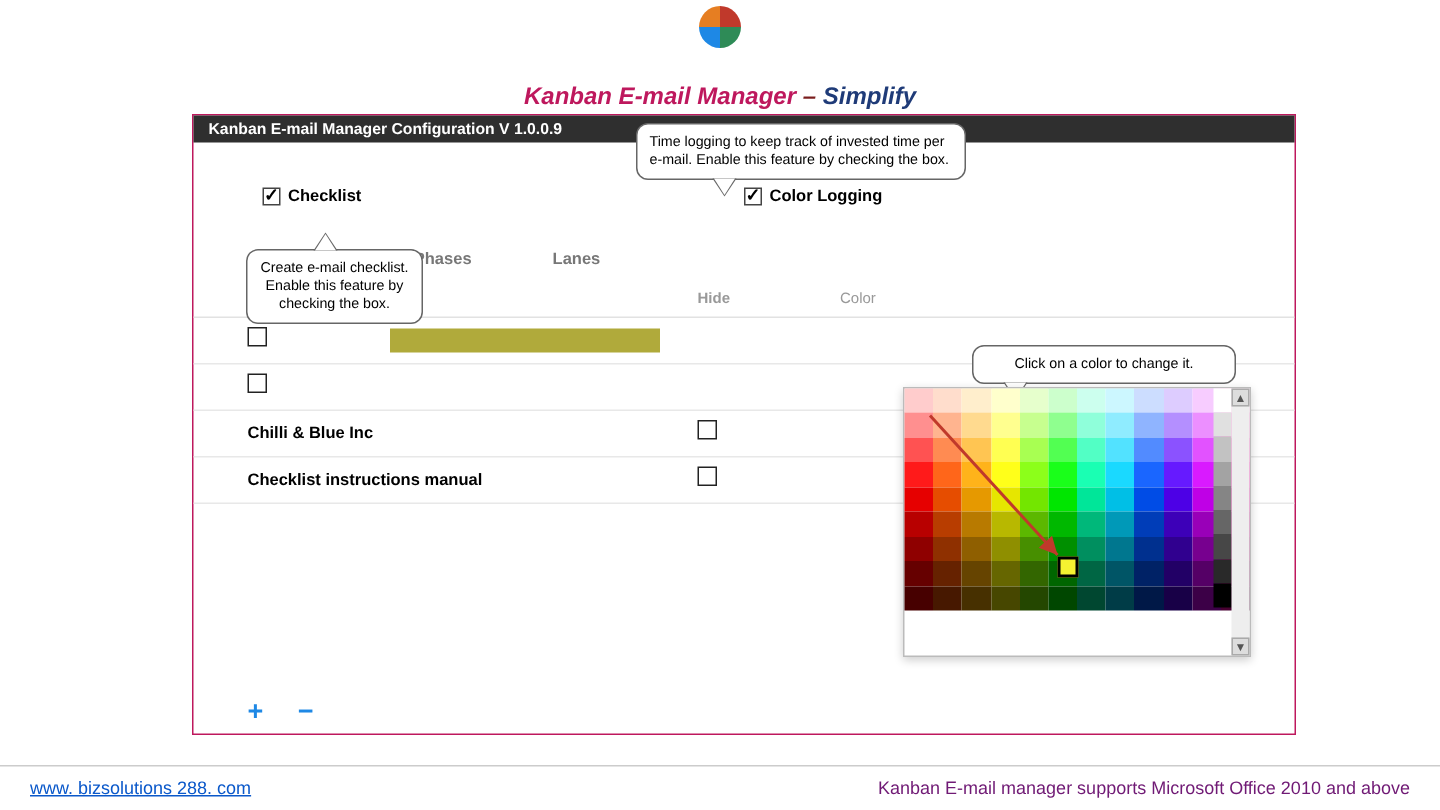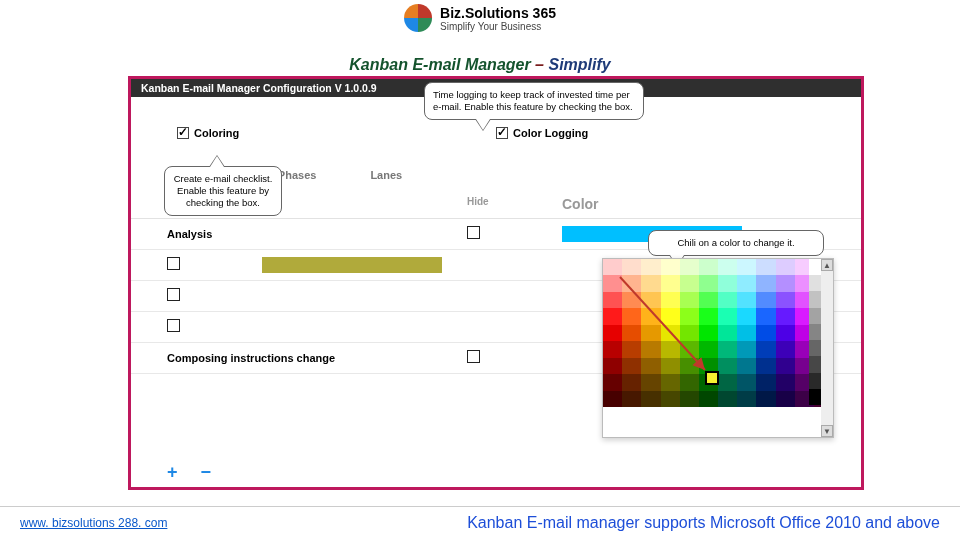--- a/index.html
+++ b/index.html
@@ -3,36 +3,36 @@
 <meta charset="utf-8">
 <style>
 *{box-sizing:border-box;margin:0;padding:0}
 body{font-family:"Segoe UI",Tahoma,sans-serif;background:#fff;width:960px;height:540px;position:relative;color:#000}
 .brand{position:absolute;left:50%;top:4px;transform:translateX(-50%);display:flex;align-items:center}
 .brand-logo{width:28px;height:28px;border-radius:50%;background:conic-gradient(#c0392b 0 90deg,#2e8b57 90deg 180deg,#1e88e5 180deg 270deg,#e67e22 270deg 360deg)}
 .brand-text{margin-left:8px}
 .brand-name{font-size:14px;font-weight:bold}
 .brand-tag{font-size:10px;color:#444}
 .slide-title{position:absolute;left:50%;top:56px;transform:translateX(-50%);font-size:16px;font-style:italic}
-.slide-title .first{color:#14532d;font-weight:bold}
+.slide-title .first{color:#be185d;font-weight:bold}
 .slide-title .dash{color:#7a1d1d;font-weight:bold}
 .slide-title .second{color:#1f3b78;font-weight:bold}
-.panel{position:absolute;left:128px;top:76px;width:736px;height:414px;border:3px solid #be185d;background:#fff}
+.panel{position:absolute;left:128px;top:76px;width:736px;height:414px;border:1px solid #be185d;background:#fff}
 .panel-header{background:#2f2f2f;color:#fff;padding:3px 10px;font-size:10.5px;font-weight:600}
 .checkrow{display:flex;margin-top:30px;padding:0 46px}
 .checkrow .col{width:50%;display:flex;align-items:center;font-size:11px;font-weight:600}
 .checkrow .col .cb{width:12px;height:12px;border:1px solid #444;margin-right:5px;position:relative}
 .checkrow .col .cb.checked:after{content:"✓";position:absolute;left:0;top:-3px;font-size:12px;color:#000}
 .tabs{display:flex;margin-top:30px;padding-left:36px;font-size:11px;font-weight:600}
 .tabs .tab{margin-right:54px;padding-bottom:4px;color:#777}
 .tabs .tab.active{color:#000;border-bottom:3px solid #125690}
 .grid-head{display:flex;padding:8px 14px 6px 36px;border-bottom:1px solid #e2e2e2}
 .grid-head .h1{width:300px;font-size:10px;font-weight:600;color:#999}
 .grid-head .h2{width:95px;font-size:10px;font-weight:600;color:#999}
-.grid-head .h3{width:220px;font-size:14px;font-weight:700;color:#999}
+.grid-head .h3{width:220px;font-size:10px;font-weight:400;color:#999}
 .rows{position:relative}
 .row{display:flex;align-items:center;padding:6px 14px 6px 36px;border-bottom:1px solid #e8e8e8}
 .row .name{width:300px;font-size:11px;font-weight:600}
 .row .hide{width:95px}
 .row .hide .chk{width:13px;height:13px;border:1px solid #222;display:inline-block}
 .row .swatch{width:180px;height:16px}
 .add-del{position:absolute;left:36px;bottom:4px;font-size:18px;font-weight:600;color:#1e88e5}
 .add-del span{margin-right:18px}
 .callout{position:absolute;background:#fff;border:1px solid #666;border-radius:8px;padding:6px 8px;font-size:9.5px;line-height:1.25;box-shadow:0 0 0 rgba(0,0,0,.2)}
 .callout .tail{position:absolute;width:0;height:0}
@@ -51,44 +51,40 @@
 .picker .prow div{flex:1}
 .picker .greys{position:absolute;top:0;bottom:32px;right:12px;width:12px;display:flex;flex-direction:column}
 .picker .greys div{flex:1}
 .picker .scroll{position:absolute;right:0;top:0;bottom:0;width:12px;background:#eee}
 .picker .scroll .up,.picker .scroll .down{height:12px;background:#ddd;border:1px solid #aaa;font-size:8px;display:flex;align-items:center;justify-content:center;color:#555}
 .picker .scroll .down{position:absolute;bottom:0;left:0;right:0}
 .picker .curbox{width:14px;height:14px;border:2px solid #000;background:#f5f231;position:absolute;top:112px;left:102px}
 .arrow{position:absolute;left:610px;top:272px;width:100px;height:100px;pointer-events:none}
 .footer{position:absolute;left:0;bottom:0;width:960px;border-top:1px solid #ccc;padding:7px 20px 8px;display:flex;justify-content:space-between;align-items:center}
 .footer .url{font-size:12px;color:#0a58ca;text-decoration:underline}
-.footer .note{font-size:16px;color:#1d4ed8}
+.footer .note{font-size:12px;color:#701a75}
 </style>
 </head>
 <body>
 
 <div class="brand">
   <div class="brand-logo"></div>
-  <div class="brand-text">
-    <div class="brand-name">Biz.Solutions 365</div>
-    <div class="brand-tag">Simplify Your Business</div>
-  </div>
 </div>
 
 <div class="slide-title">
   <span class="first">Kanban E-mail Manager</span><span class="dash"> – </span><span class="second">Simplify</span>
 </div>
 
 <div class="panel">
   <div class="panel-header">Kanban E-mail Manager Configuration V 1.0.0.9</div>
 
   <div class="checkrow">
     <div class="col">
       <span class="cb checked"></span>
-      <span>Coloring</span>
+      <span>Checklist</span>
     </div>
     <div class="col">
       <span class="cb checked"></span>
       <span>Color Logging</span>
     </div>
   </div>
 
   <div class="tabs">
     <div class="tab active">Categories</div>
     <div class="tab">Phases</div>
@@ -96,57 +92,53 @@
   </div>
 
   <div class="grid-head">
     <div class="h1">Categories</div>
     <div class="h2">Hide</div>
     <div class="h3">Color</div>
   </div>
 
   <div class="rows" id="rows">
       <div class="row">
-        <div class="name">Analysis</div>
-        <div class="hide"><span class="chk"></span></div>
-        <div class="swatch" style="background:#00bfff"></div>
-      </div>
-      <div class="row">
         <div class="hide"><span class="chk"></span></div>
         <div class="swatch" style="background:#b0aa3b"></div>
       </div>
       <div class="row">
         <div class="hide"><span class="chk"></span></div>
         <div class="swatch" style="background:transparent"></div>
       </div>
       <div class="row">
+        <div class="name">Chilli &amp; Blue Inc</div>
         <div class="hide"><span class="chk"></span></div>
         <div class="swatch" style="background:transparent"></div>
       </div>
       <div class="row">
-        <div class="name">Composing instructions change</div>
+        <div class="name">Checklist instructions manual</div>
         <div class="hide"><span class="chk"></span></div>
         <div class="swatch" style="background:transparent"></div>
       </div>
     </div>
 
   <div class="add-del">
     <span>+</span>
     <span>−</span>
   </div>
 </div>
 
 <div class="callout callout-top">
   <span>Time logging to keep track of invested time per e-mail. Enable this feature by checking the box.</span><div class="tail"></div>
 </div>
 <div class="callout callout-left">
   <span>Create e-mail checklist. Enable this feature by checking the box.</span><div class="tail"></div>
 </div>
 <div class="callout callout-right">
-  <span>Chili on a color to change it.</span><div class="tail"></div>
+  <span>Click on a color to change it.</span><div class="tail"></div>
 </div>
 
 <div class="picker">
   <div class="palette" id="palette">
       <div class="prow">
         <div style="background: rgb(255, 204, 204);"></div>
         <div style="background: rgb(255, 221, 204);"></div>
         <div style="background: rgb(255, 238, 204);"></div>
         <div style="background: rgb(255, 255, 204);"></div>
         <div style="background: rgb(230, 255, 204);"></div>

